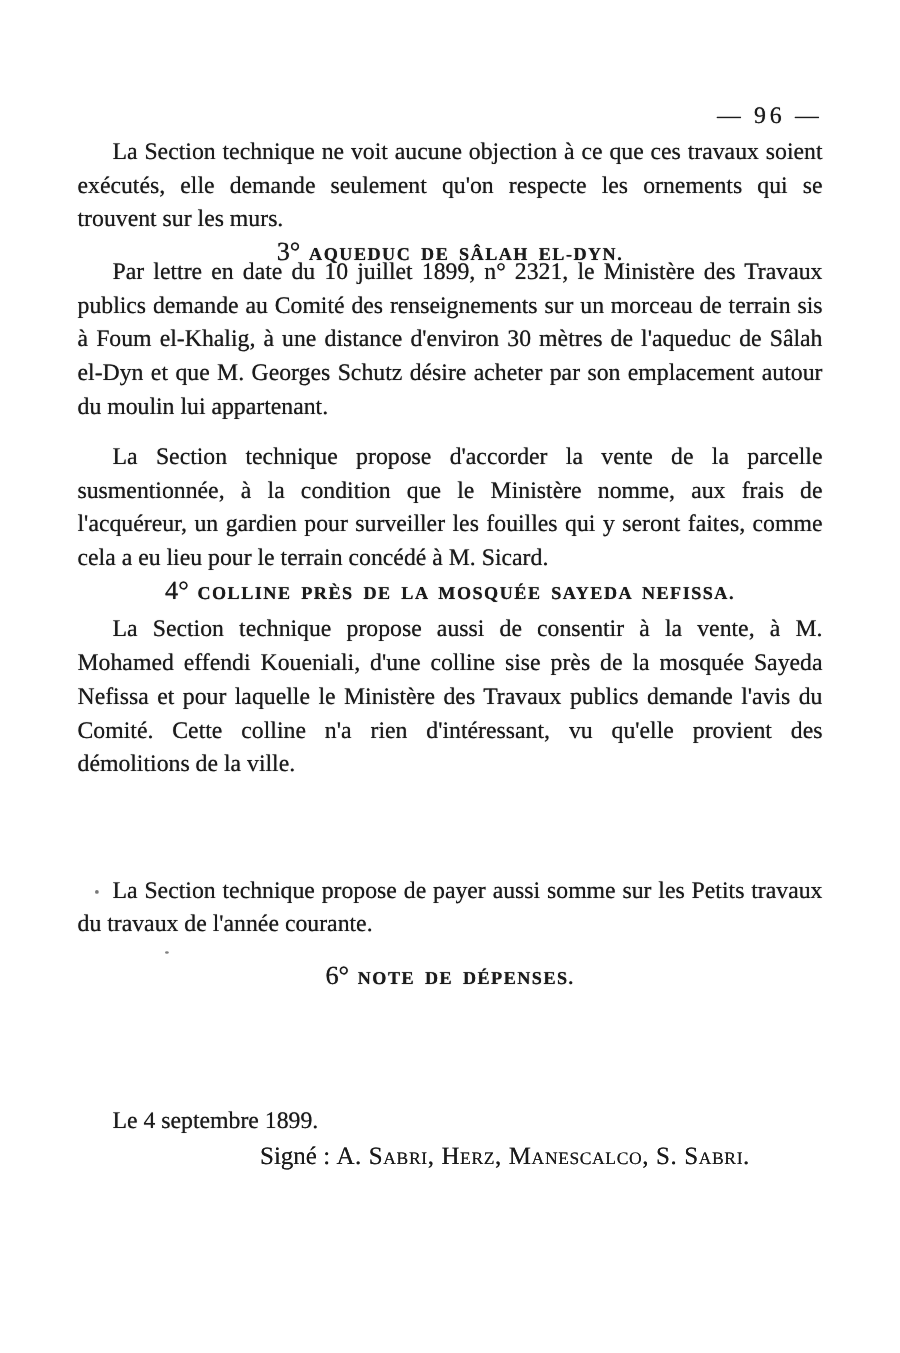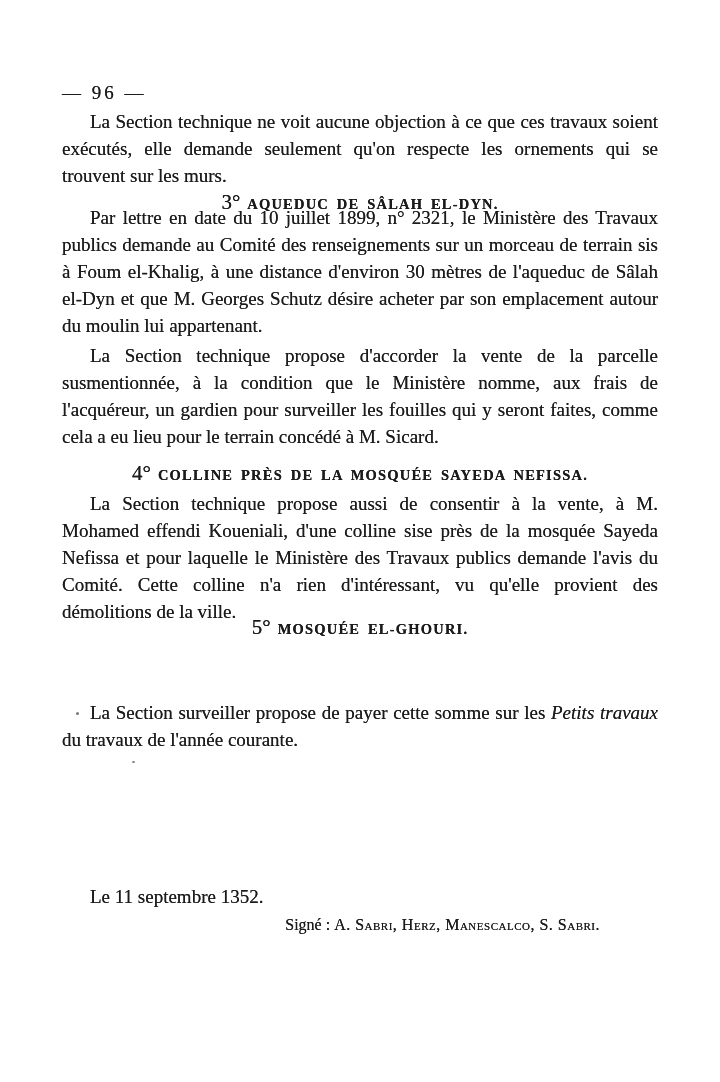--- a/index.html
+++ b/index.html
@@ -7,21 +7,21 @@
     width:720px;height:1082px;
     background:#ffffff;
     position:relative;
     font-family:"Liberation Serif", serif;
     color:#1b1b1b;
     overflow:hidden;
   }
   .page{position:absolute;inset:0;}
   .block{position:absolute;left:62px;width:596px;}
   .pgnum{
-    top:82px;text-align:left;
+    top:82px;text-align:right;
     font-size:19px;letter-spacing:3px;
     text-shadow:0 0 .6px rgba(0,0,0,.8);
   }
   p.body{
     margin:0;
     font-size:19px;line-height:27px;
     text-align:justify;
     text-shadow:0 0 .6px rgba(0,0,0,.75);
   }
   .indent{text-indent:28px;}
@@ -42,63 +42,63 @@
   }
   .dateline{
     top:883px;
     font-size:19px;line-height:27px;
     text-indent:28px;margin:0;
     text-shadow:0 0 .6px rgba(0,0,0,.75);
   }
   .signature{
     top:913px;text-align:right;
     padding-right:58px;box-sizing:border-box;
-    font-size:16px;line-height:24px;
+    font-size:20px;line-height:24px;
     text-shadow:0 0 .5px rgba(0,0,0,.8);
   }
   .signature .names{font-variant:small-caps;letter-spacing:.5px;}
-  .ital{font-style:italic;}
+  .ital{}
   .speck{position:absolute;background:#4a4a4a;border-radius:50%;}
   .speck-1{left:76px;top:712px;width:3px;height:3px;opacity:.75;}
   .speck-2{left:132px;top:761px;width:3px;height:2px;opacity:.7;}
 </style>
 </head>
 <body>
 
 <div class="page">
 
   <div class="block pgnum">— 96 —</div>
 
   <p class="block body indent" style="top:108px">La Section technique ne voit aucune objection à ce que ces travaux soient exécutés, elle demande seulement qu'on respecte les ornements qui se trouvent sur les murs.</p>
 
   <h2 class="block heading" style="top:188px">
     <span class="num">3°</span><span class="title">AQUEDUC DE SÂLAH EL-DYN.</span>
   </h2>
 
   <p class="block body indent" style="top:204px">Par lettre en date du 10 juillet 1899, n° 2321, le Ministère des Travaux publics demande au Comité des renseignements sur un morceau de terrain sis à Foum el-Khalig, à une distance d'environ 30 mètres de l'aqueduc de Sâlah el-Dyn et que M. Georges Schutz désire acheter par son emplacement autour du moulin lui appartenant.</p>
 
-  <p class="block body indent" style="top:342px">La Section technique propose d'accorder la vente de la parcelle susmentionnée, à la condition que le Ministère nomme, aux frais de l'acquéreur, un gardien pour surveiller les fouilles qui y seront faites, comme cela a eu lieu pour le terrain concédé à M. Sicard.</p>
+  <p class="block body indent" style="top:352px">La Section technique propose d'accorder la vente de la parcelle susmentionnée, à la condition que le Ministère nomme, aux frais de l'acquéreur, un gardien pour surveiller les fouilles qui y seront faites, comme cela a eu lieu pour le terrain concédé à M. Sicard.</p>
 
   <h2 class="block heading" style="top:459px">
     <span class="num">4°</span><span class="title">COLLINE PRÈS DE LA MOSQUÉE SAYEDA NEFISSA.</span>
   </h2>
 
   <p class="block body indent" style="top:490px">La Section technique propose aussi de consentir à la vente, à M. Mohamed effendi Koueniali, d'une colline sise près de la mosquée Sayeda Nefissa et pour laquelle le Ministère des Travaux publics demande l'avis du Comité. Cette colline n'a rien d'intéressant, vu qu'elle provient des démolitions de la ville.</p>
 
-  <h2 class="block heading" style="top:613px">
-    <span class="num">5°</span><span class="title">MOSQUÉE EL-GHOURI.</span>
-  </h2>
 
 
-  <p class="block body indent" style="top:699px"><span>La Section surveiller propose de payer cette somme sur les </span><span class="ital">Petits travaux</span><span> du travaux de l'année courante.</span></p>
+  <p class="block body indent" style="top:699px"><span>La Section technique propose de payer aussi somme sur les </span><span class="ital">Petits travaux</span><span> du travaux de l'année courante.</span></p>
 
   <div class="speck speck-1"></div>
   <div class="speck speck-2"></div>
 
+  <h2 class="block heading" style="top:767px">
+    <span class="num">6°</span><span class="title">NOTE DE DÉPENSES.</span>
+  </h2>
 
 
-  <p class="block dateline">Le 11 septembre 1352.</p>
+  <p class="block dateline">Le 4 septembre 1899.</p>
 
   <div class="block signature">
     <span>Signé : </span><span class="names">A. Sabri, Herz, Manescalco, S. Sabri.</span>
   </div>
 
 </div>
 
 </body></html>

